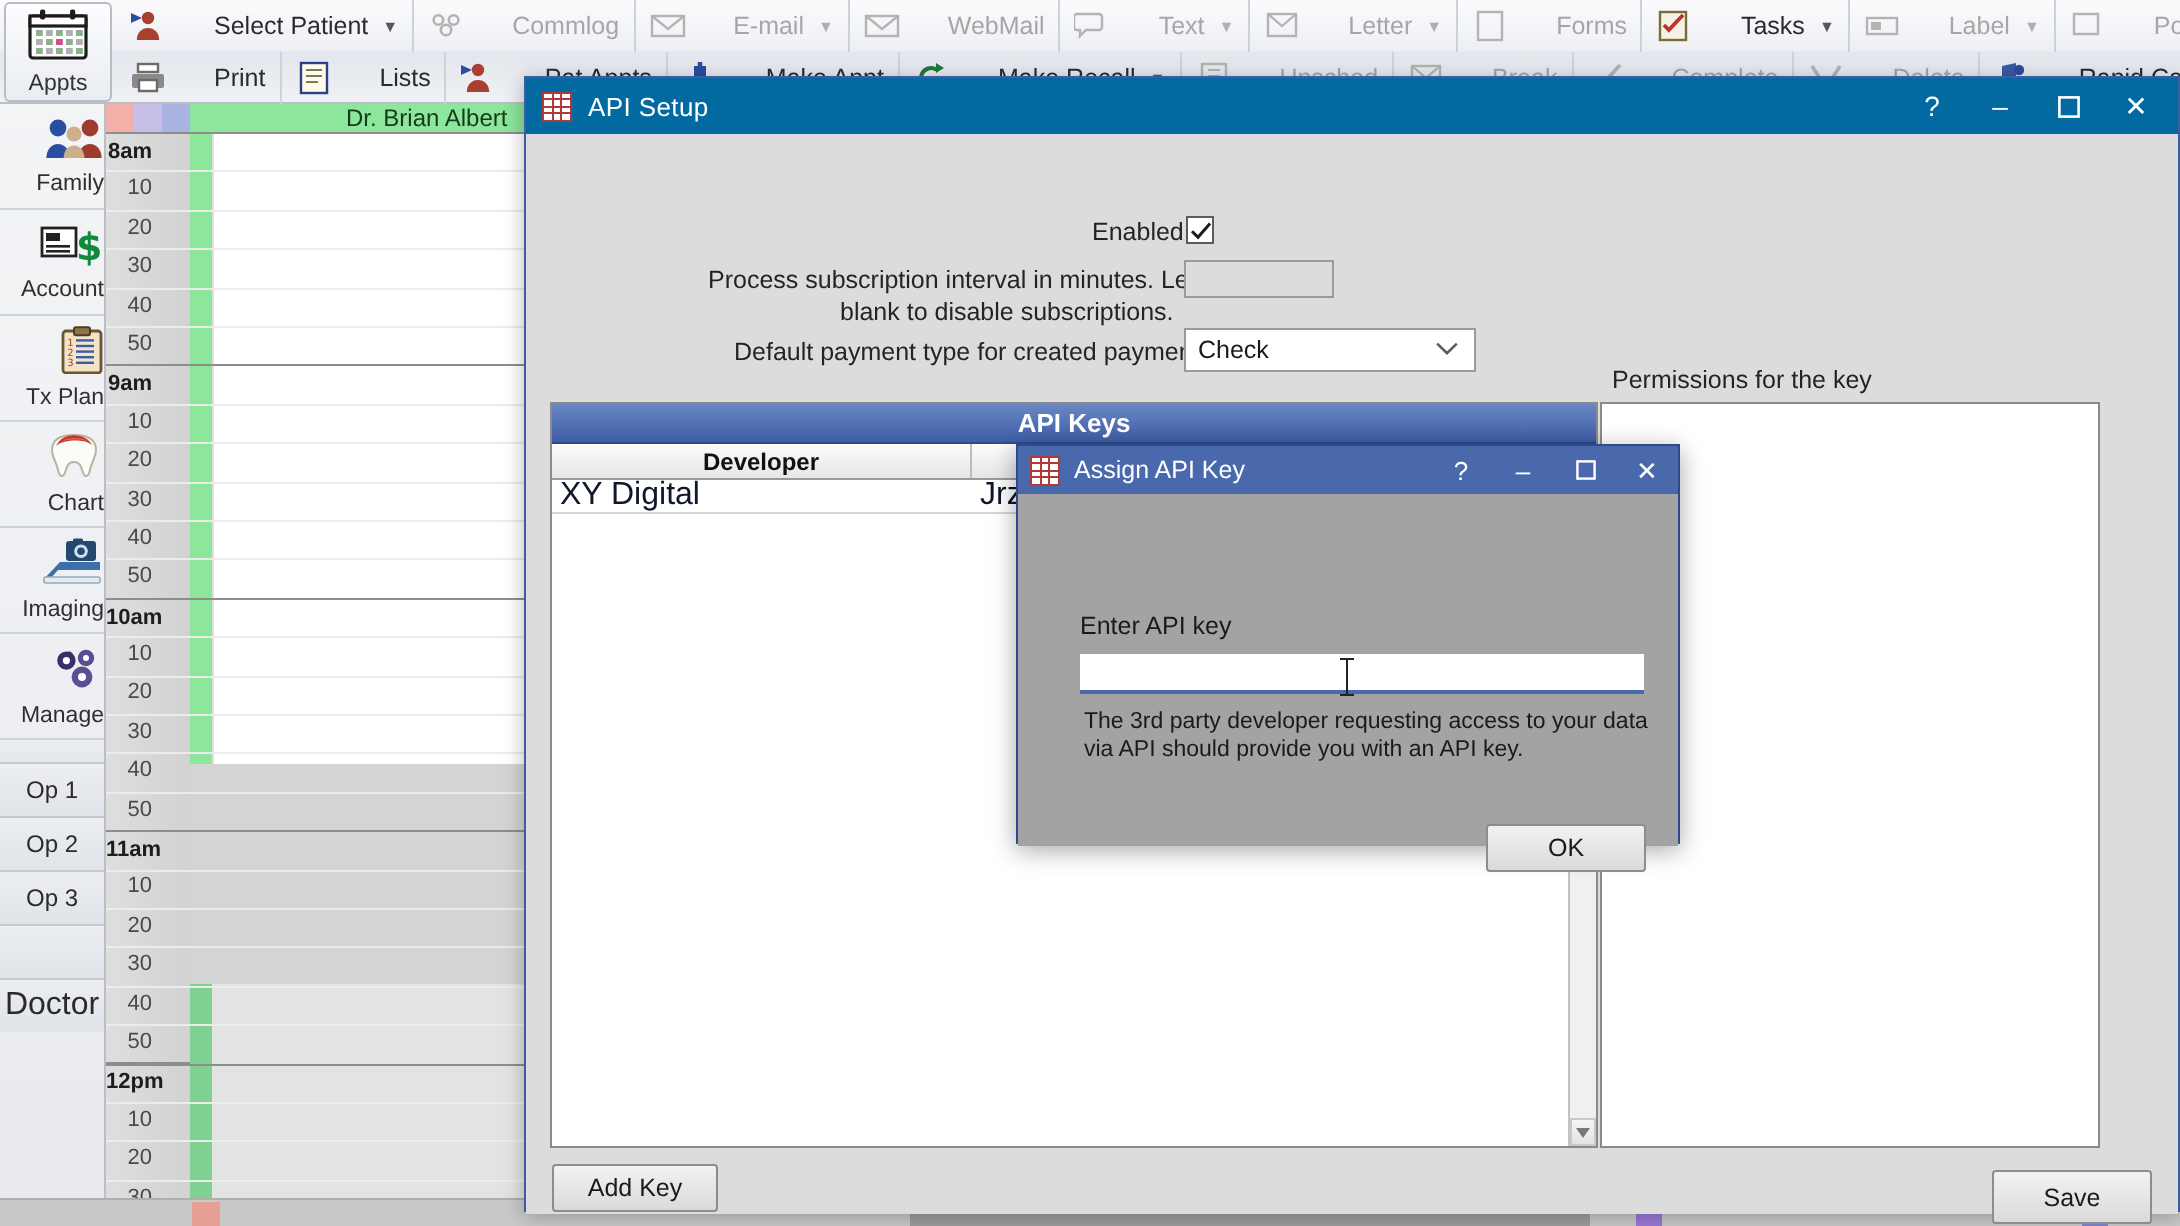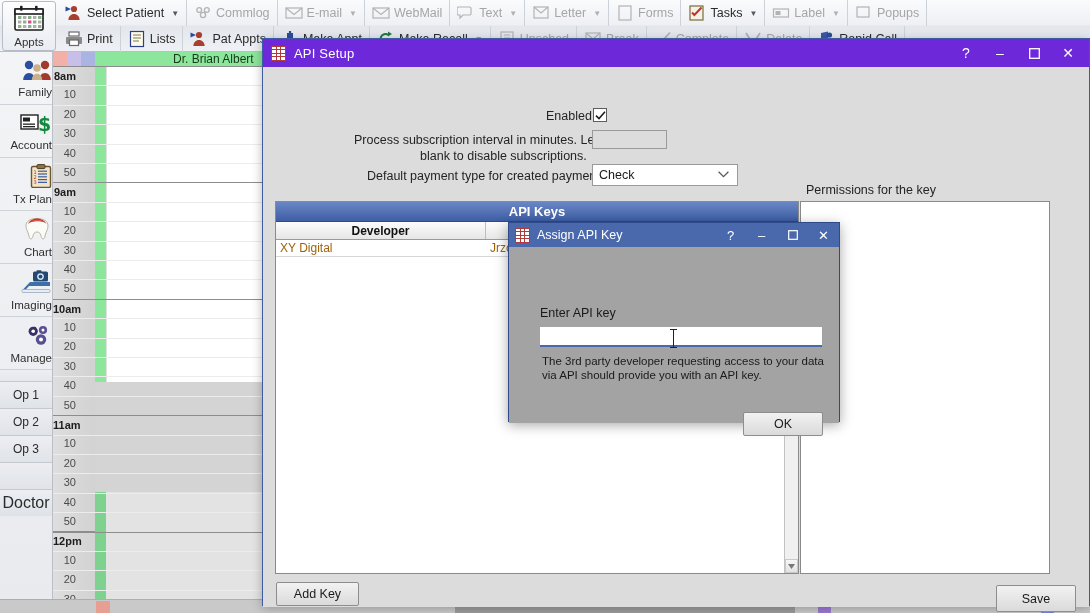--- a/index.html
+++ b/index.html
@@ -24,21 +24,21 @@
   .tb-row { position: absolute; left: 58px; height: 26px; display: flex; align-items: stretch; }
   .tb-row.r1 { top: 0; }
   .tb-row.r2 { top: 26px; }
   .tb-btn {
     display: flex; align-items: center; gap: 4px;
     padding: 0 7px; height: 26px;
     border-right: 1px solid #cdd2d9;
     font-size: 12.5px; color: #2b2b2b; white-space: nowrap;
   }
   .tb-btn.dim { color: #a6a6a6; }
-  .tb-btn .cap { line-height: 1; }
+  .tb-btn .cap { line-height: 1; margin-left: 20px; }
   .tb-caret { font-size: 8px; color: #55585e; margin-left: 3px; }
   .tb-caret.dim { color: #b0b0b0; }
 
   .appts-btn {
     position: absolute; left: 2px; top: 1px; width: 54px; height: 50px;
     background: linear-gradient(180deg,#fdfdfe,#e9ecf1);
     border: 1px solid #b7bcc6; border-radius: 3px;
     display: flex; flex-direction: column; align-items: center; justify-content: center;
   }
   .appts-btn .lbl { font-size: 11.5px; color: #333; margin-top: 1px; }
@@ -99,21 +99,21 @@
   .sb-chip { position: absolute; bottom: 0; height: 12px; }
 
   
   .win {
     position: absolute; left: 262px; top: 38px; width: 828px; height: 568px;
     background: #dcdcdc;
     border: 1px solid #3f5ba3;
     box-shadow: 0 2px 10px rgba(0,0,0,.28);
   }
   .win-title {
-    height: 28px; background: #6d28d9; display: flex; align-items: center;
+    height: 28px; background: #0369a1; display: flex; align-items: center;
     padding: 0 4px 0 8px; color: #fff;
   }
   .win-title .wt-text { font-size: 13px; margin-left: 8px; letter-spacing: .2px; }
   .win-ctl { margin-left: auto; display: flex; align-items: center; }
   .wbtn { width: 34px; height: 26px; display: flex; align-items: center;
           justify-content: center; color: #fff; font-size: 14px; }
   .win-body { position: relative; height: 540px; background: #dcdcdc; }
 
   .form-lbl { position: absolute; font-size: 12.5px; color: #242424; }
   .chk {
@@ -139,21 +139,21 @@
   }
   .grid-hdr { height: 18px; display: flex;
               background: linear-gradient(180deg,#fcfcfc,#e6e6e6);
               border-bottom: 1px solid #9a9a9a; }
   .gh {
     font-size: 12px; font-weight: bold; color: #111;
     display: flex; align-items: center; justify-content: center;
     border-right: 1px solid #bdbdbd;
   }
   .grow { height: 17px; display: flex; border-bottom: 1px solid #d6d6d6; }
-  .gc { font-size: 12px; color: #a16207; display: flex; align-items: center; padding-left: 4px; }
+  .gc { font-size: 16px; color: #0f172a; display: flex; align-items: center; padding-left: 4px; }
   .gc.ctr { justify-content: center; padding-left: 0; }
 
   .vscroll { position: absolute; width: 14px; background: #f0f0f0;
              border-left: 1px solid #c2c2c2; }
   .vs-arrow { height: 14px; display: flex; align-items: center; justify-content: center;
               background: linear-gradient(180deg,#f6f6f6,#e2e2e2);
               border: 1px solid #c9c9c9; font-size: 7px; color: #666; }
 
   .permbox { position: absolute; background: #fff; border: 1px solid #8a8a8a; }
 

